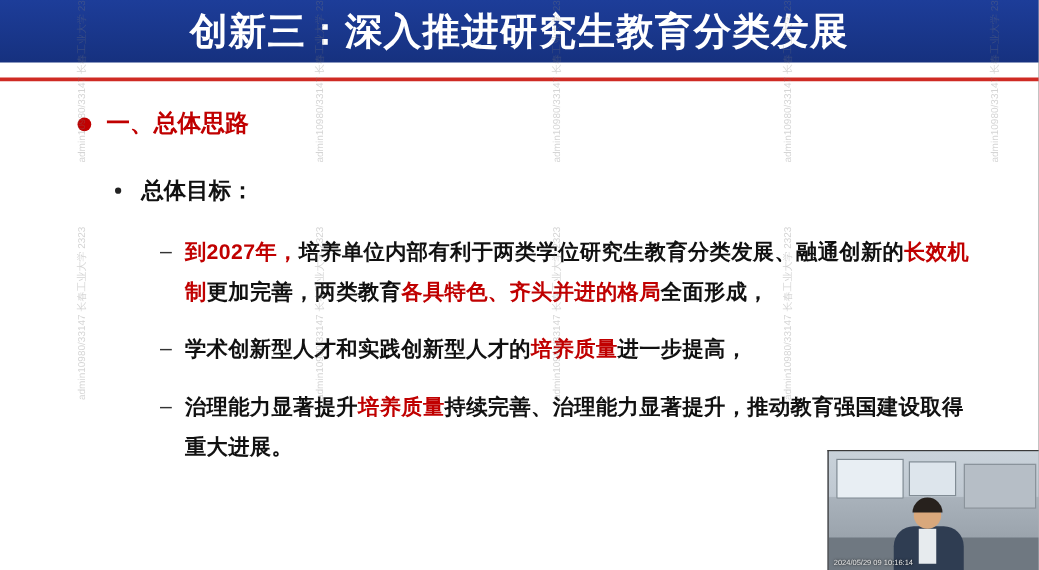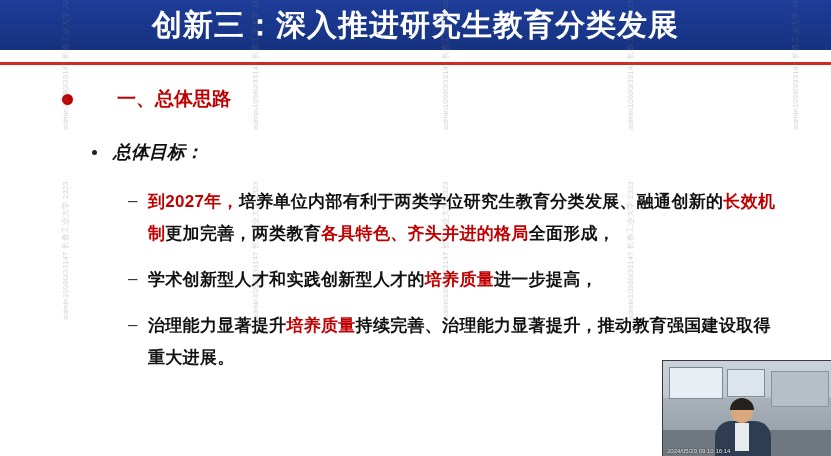--- a/index.html
+++ b/index.html
@@ -67,29 +67,27 @@
     width: 11px;
     height: 11px;
     border-radius: 50%;
     background: #c00000;
     margin-right: 12px;
   }
   .lvl1 .txt {
     color: #c00000;
     font-size: 19px;
     font-weight: bold;
-    margin-left: 32px;
   }
   .lvl2 {
     position: absolute;
     left: 92px;
     top: 72px;
     display: flex;
     align-items: center;
-    font-style: italic;
   }
   .lvl2 .dot {
     width: 5px;
     height: 5px;
     border-radius: 50%;
     background: #222;
     margin-right: 16px;
   }
   .lvl2 .txt {
     color: #111111;

